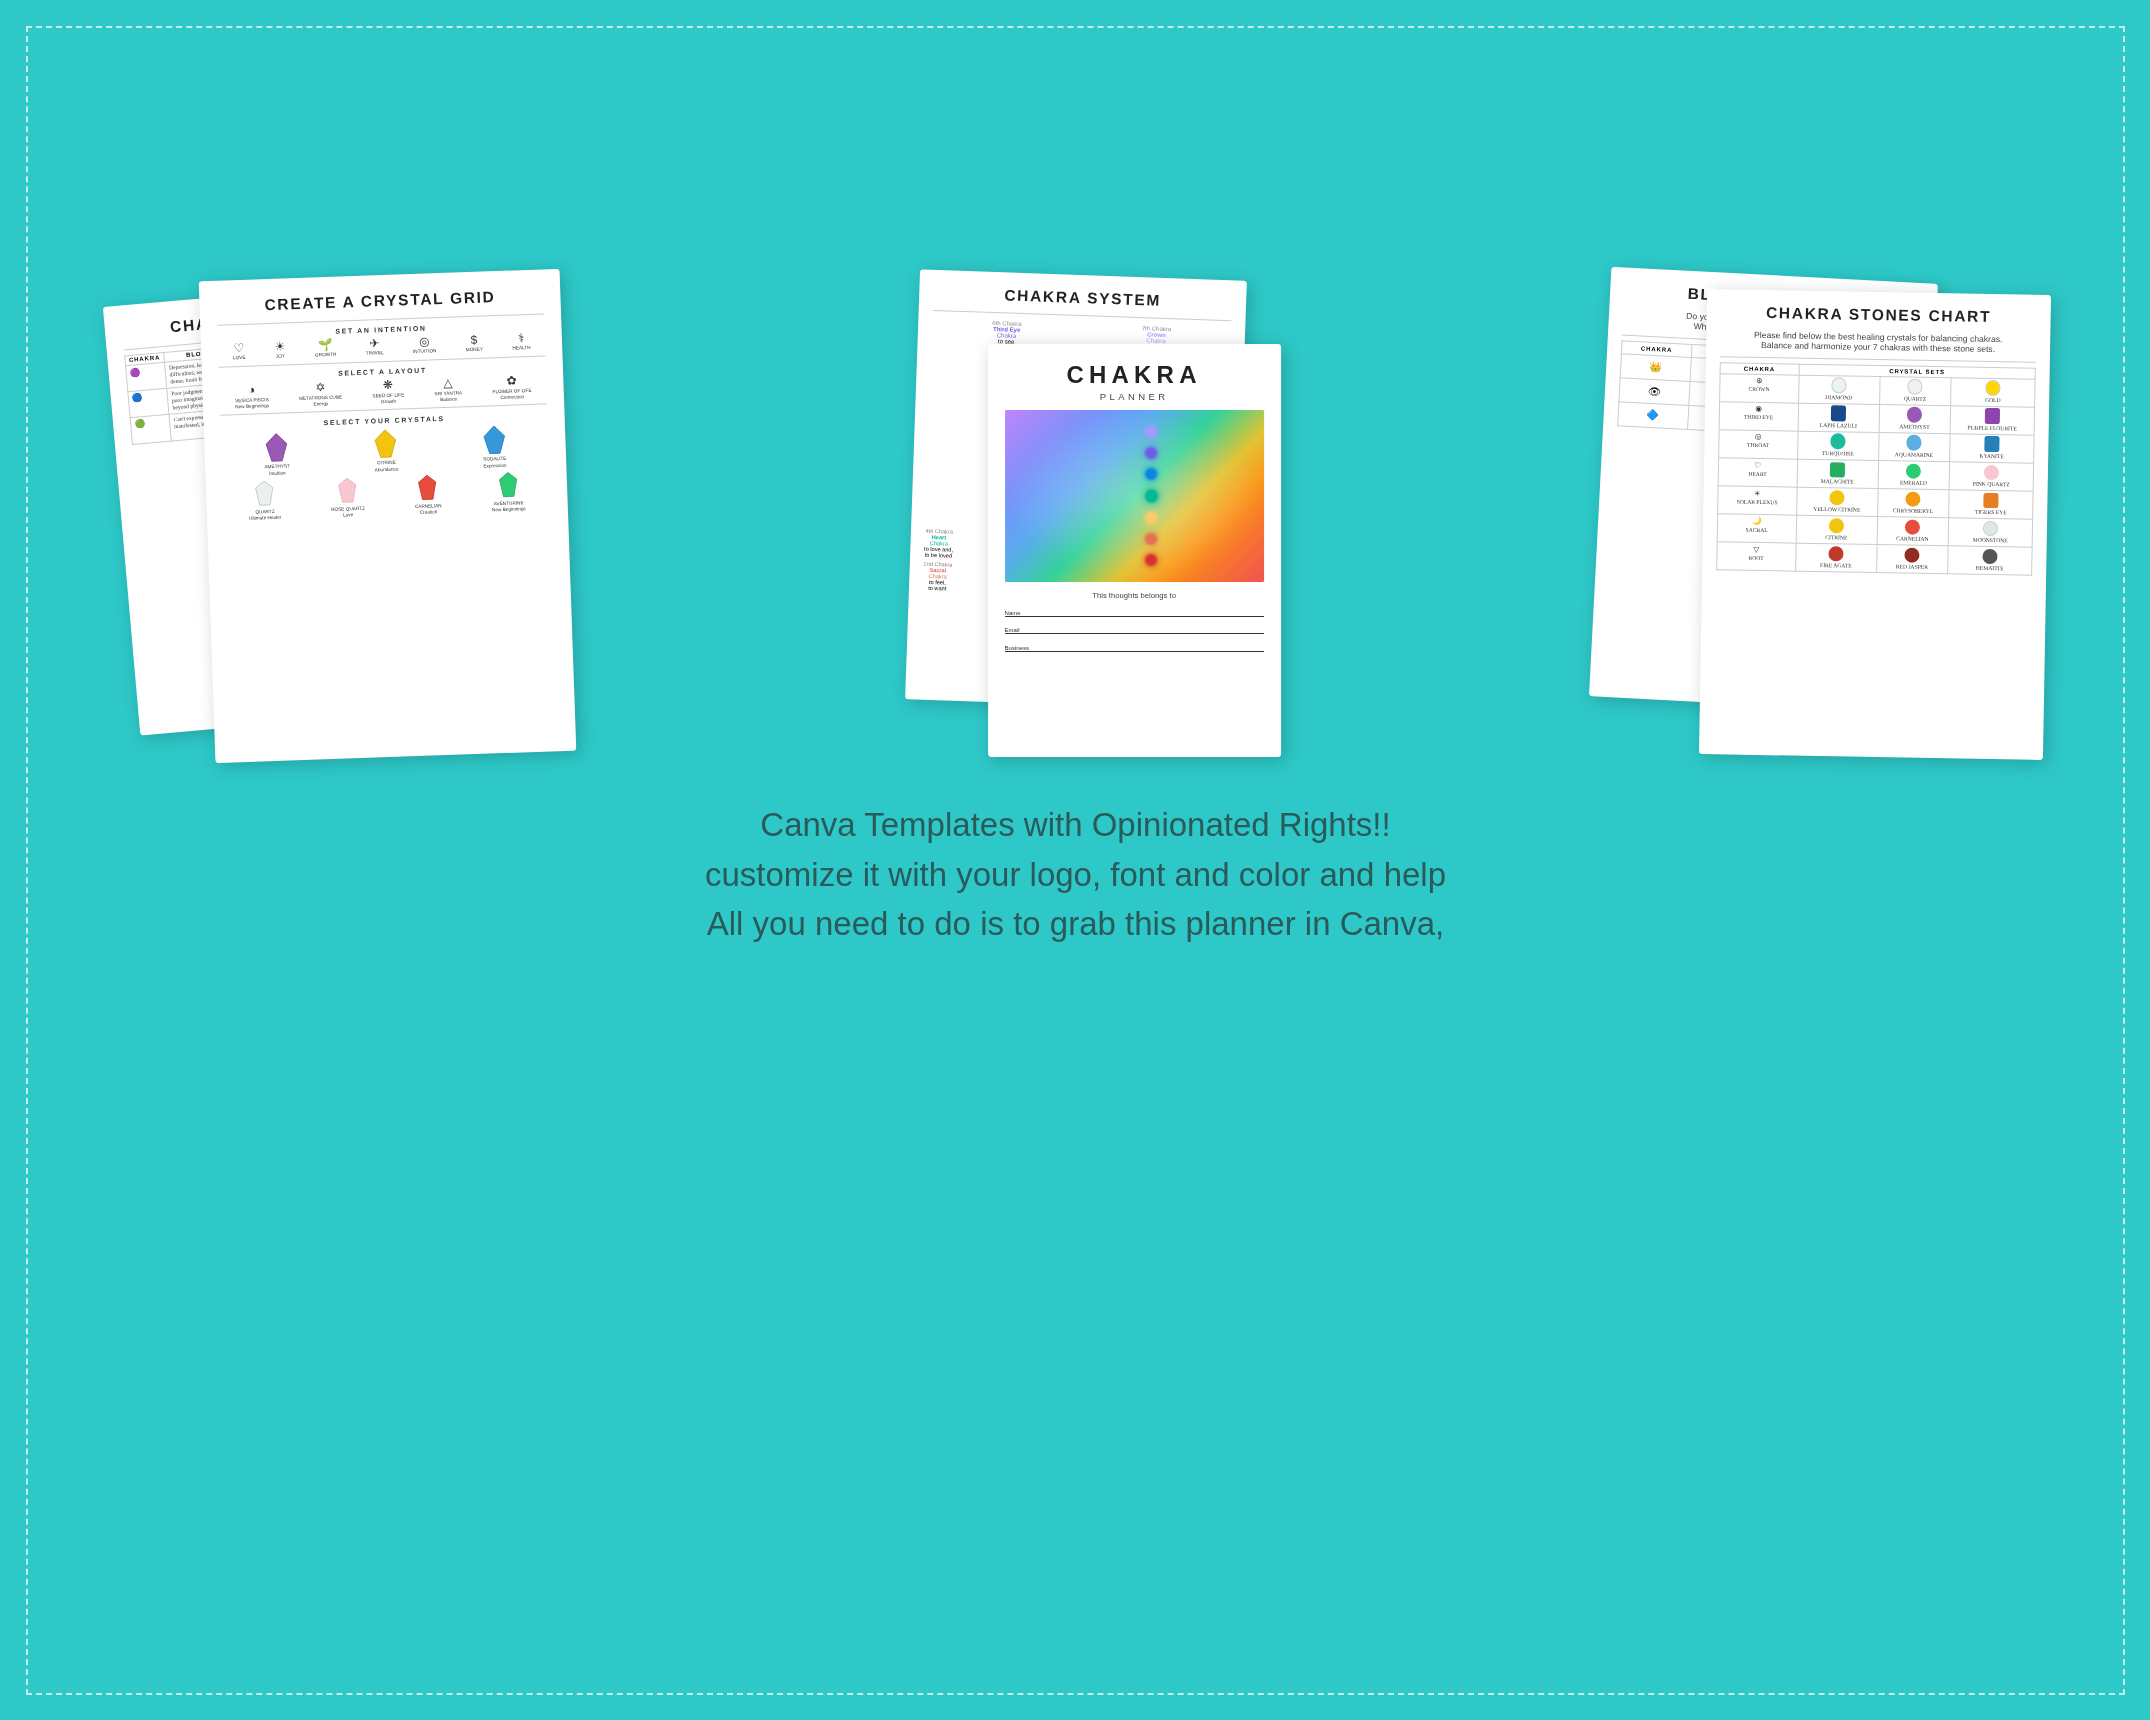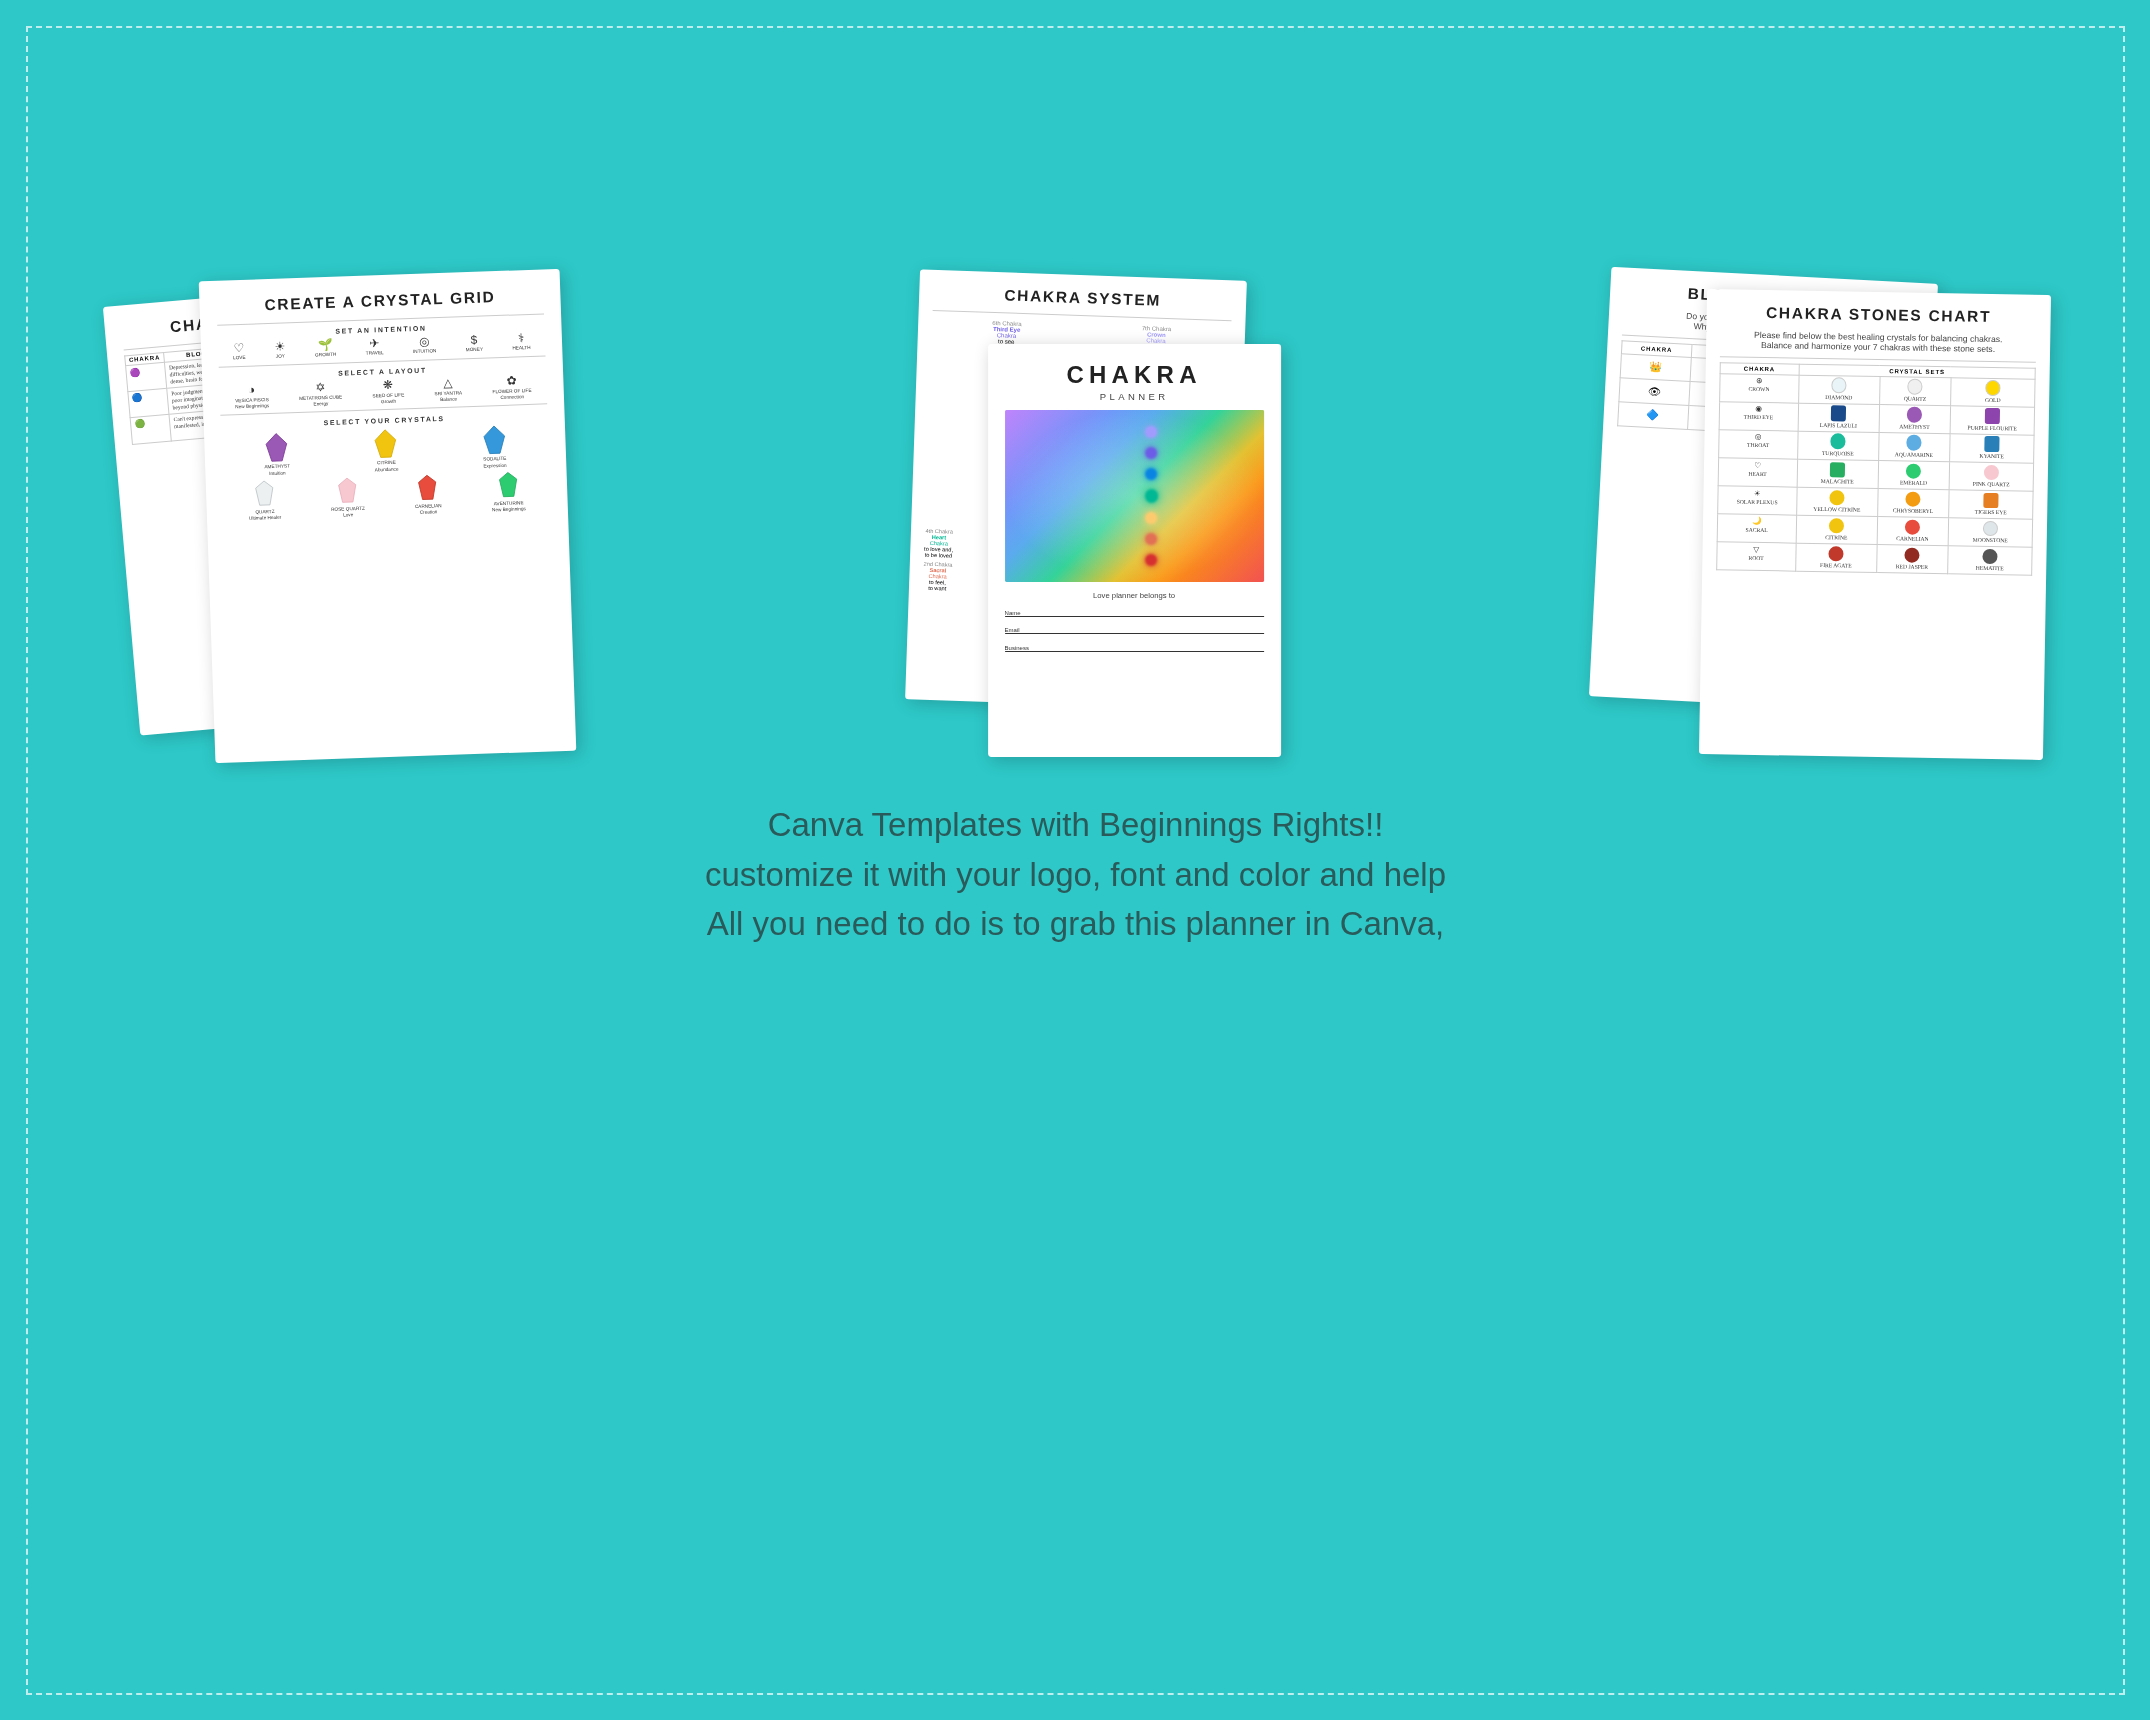--- a/index.html
+++ b/index.html
@@ -535,21 +535,21 @@
           <div style="width:12px;height:12px;border-radius:50%;background:#a29bfe;filter:blur(0.9px);box-shadow:0 0 6.9px #a29bfe;"></div>
           <div style="width:12px;height:12px;border-radius:50%;background:#6c5ce7;filter:blur(0.9px);box-shadow:0 0 6.9px #6c5ce7;"></div>
           <div style="width:12px;height:12px;border-radius:50%;background:#0984e3;filter:blur(0.9px);box-shadow:0 0 6.9px #0984e3;"></div>
           <div style="width:13.8px;height:13.8px;border-radius:50%;background:#00b894;filter:blur(0.9px);box-shadow:0 0 8.6px #00b894;"></div>
           <div style="width:12px;height:12px;border-radius:50%;background:#fdcb6e;filter:blur(0.9px);box-shadow:0 0 6.9px #fdcb6e;"></div>
           <div style="width:12px;height:12px;border-radius:50%;background:#e17055;filter:blur(0.9px);box-shadow:0 0 6.9px #e17055;"></div>
           <div style="width:12px;height:12px;border-radius:50%;background:#d63031;filter:blur(0.9px);box-shadow:0 0 6.9px #d63031;"></div>
         </div>
       </div>
 
-      <div class="belongs-text">Love planner belongs to</div>
+      <div class="belongs-text">This thoughts belongs to</div>
 
       <div class="planner-field">Name</div>
       <div class="planner-field">Email</div>
       <div class="planner-field">Business</div>
     </div>
 
     <div class="card card-blocked">
       <div class="card-title">BLOCKED CHAKRA</div>
       <div class="card-subtitle">Do you feel any of your chakras are blocked?<br>Why do you think they might be blocked?</div>
       <div class="divider"></div>
@@ -727,19 +727,19 @@
               <div>HEMATITE</div>
             </td>
           </tr>
         </tbody>
       </table>
     </div>
 
   </div>
 
   <div class="text-section">
-    <p class="bottom-text">Canva Templates with Beginnings Rights!!</p>
+    <p class="bottom-text">Canva Templates with Opinionated Rights!!</p>
     <p class="bottom-text">customize it with your logo, font and color and help</p>
     <p class="bottom-text">All you need to do is to grab this planner in Canva,</p>
   </div>
 
 </div>
 
 
 </body></html>

